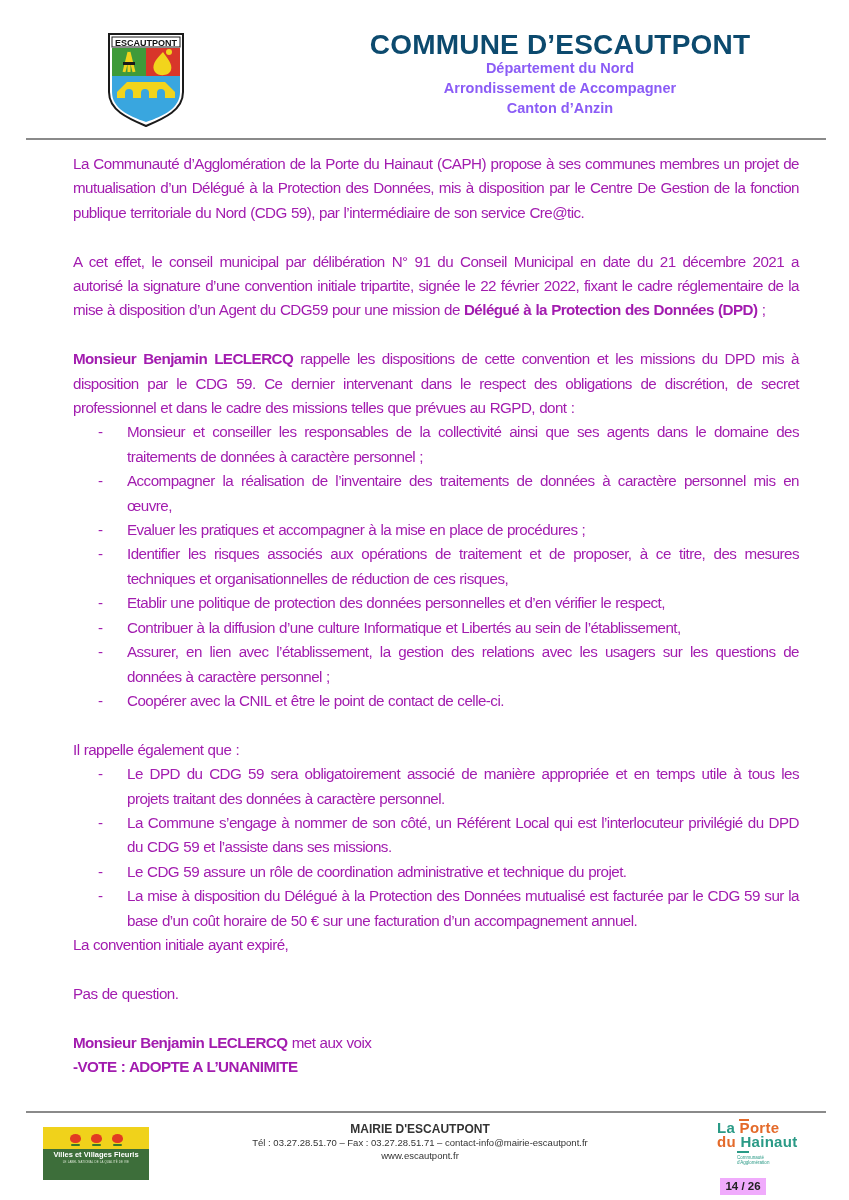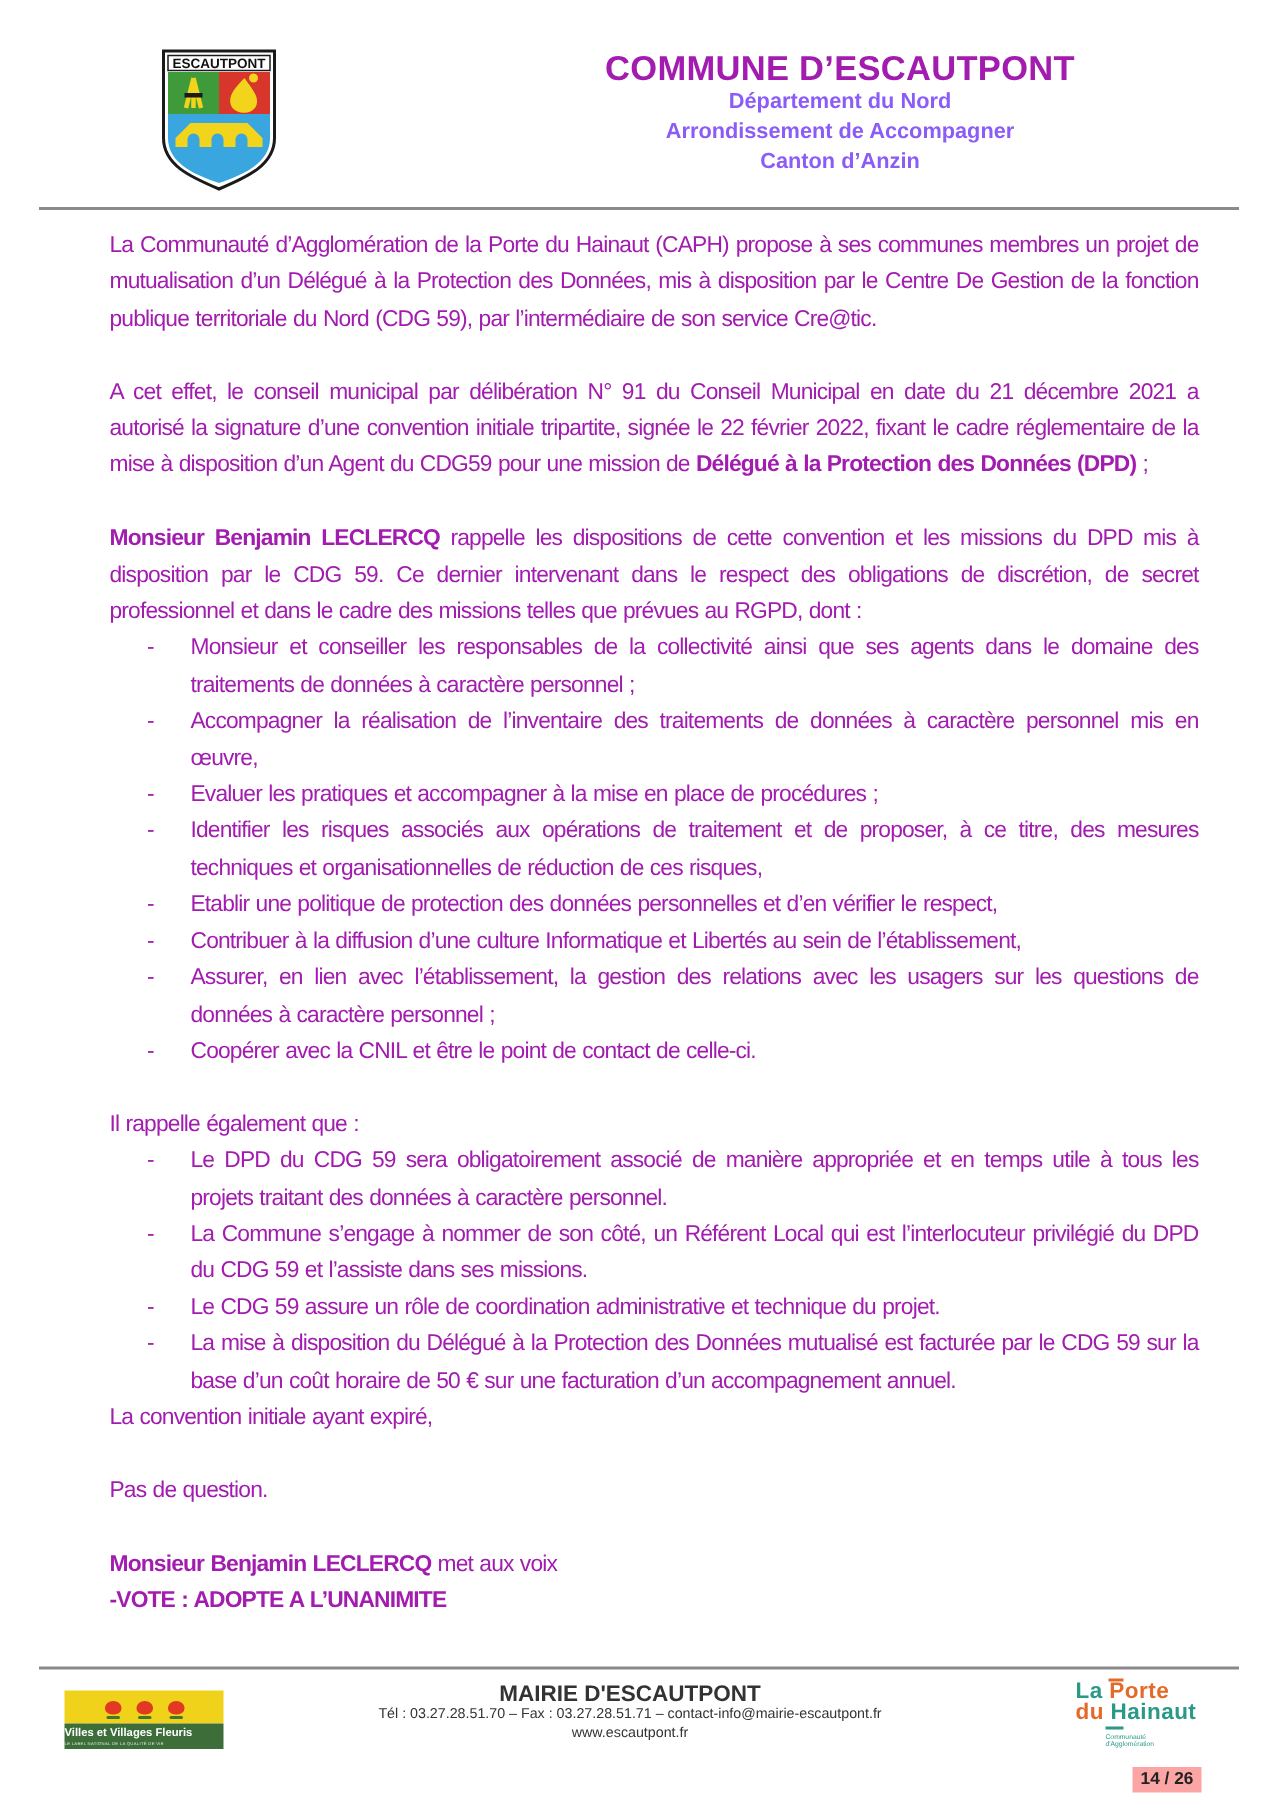--- a/index.html
+++ b/index.html
@@ -6,21 +6,21 @@
   body {
     width: 849px; height: 1200px; position: relative; overflow: hidden;
     font-family: "Liberation Sans Narrow", "Liberation Sans", sans-serif;
     color: #1f1f1f;
   }
   .page { position: absolute; inset: 0; }
 
   
   .crest { position: absolute; left: 107px; top: 32px; width: 78px; height: 96px; }
   .hdr { position: absolute; left: 360px; top: 32px; width: 400px; text-align: center; font-family: "Liberation Sans", sans-serif; }
-  .hdr .title { font-size: 23px; font-weight: bold; color: #a21caf; letter-spacing: 0.2px; line-height: 26px; margin-left: 0px; }
+  .hdr .title { font-size: 28px; font-weight: bold; color: #0c4a6e; letter-spacing: 0.2px; line-height: 26px; margin-left: 0px; }
   .hdr .sub { font-size: 14.5px; font-weight: bold; color: #8b5cf6; line-height: 20px; }
   .rule-top { position: absolute; left: 26px; top: 138px; width: 800px; height: 2px; background: #8a8a8a; }
 
   
   .body {
     position: absolute; left: 73px; top: 152px; width: 726px;
     font-size: 15.2px; line-height: 24.4px; text-align: justify;
     font-family: "Liberation Sans", sans-serif; letter-spacing: -0.55px; word-spacing: 0.5px;
     color: #a21caf;
   }
@@ -30,36 +30,36 @@
   ul.dash { list-style: none; margin: 0; padding: 0 0 0 54px; }
   ul.dash li { position: relative; }
   ul.dash li::before { content: "-"; position: absolute; left: -29px; top: 0; }
 
   
   .rule-bot { position: absolute; left: 26px; top: 1111px; width: 800px; height: 2px; background: #8a8a8a; }
   .vvf { position: absolute; left: 43px; top: 1127px; width: 106px; height: 39px; }
   .vvf .yellow { height: 22px; background: #f0d21b; display: flex; justify-content: center; align-items: center; gap: 10px; }
   .vvf .flower { width: 11px; height: 9px; background: #e23a22; border-radius: 50% 50% 45% 45%; position: relative; }
   .vvf .flower::after { content: ""; position: absolute; left: 1px; bottom: -3px; width: 9px; height: 2px; background: #3a7a2a; border-radius: 2px; }
-  .vvf .green { height: 17px; background: #3d6e3a; color: #fff; font-family: "Liberation Sans", sans-serif; }
+  .vvf .green { height: 31px; background: #3d6e3a; color: #fff; text-align: center; font-family: "Liberation Sans", sans-serif; }
   .vvf .green .t1 { font-size: 7.5px; font-weight: bold; line-height: 11px; display: block; }
   .vvf .green .t2 { font-size: 2.8px; line-height: 4px; display: block; letter-spacing: 0.2px; color: #dfe8d8; }
 
   .mairie { position: absolute; left: 210px; top: 1123px; width: 420px; text-align: center; font-family: "Liberation Sans", sans-serif; color: #333; }
-  .mairie .m1 { font-size: 15px; font-weight: bold; line-height: 13px; text-align: center; }
+  .mairie .m1 { font-size: 12px; font-weight: bold; line-height: 13px; text-align: center; }
   .mairie .m2 { font-size: 9.5px; line-height: 13px; }
 
   .lph { position: absolute; left: 717px; top: 1121px; width: 110px; font-family: "Liberation Sans", sans-serif; }
   .lph .l1, .lph .l2 { font-size: 15px; font-weight: bold; line-height: 14px; letter-spacing: 0.3px; }
   .lph .orange { color: #e46a2a; }
   .lph .teal { color: #2a9a86; }
   .lph .bar { width: 12px; height: 2px; background: #2a9a86; margin: 2px 0 2px 20px; }
   .lph .topbar { position: absolute; left: 22px; top: -2px; width: 10px; height: 2px; background: #e46a2a; }
   .lph .sm { font-size: 4.5px; color: #2a9a86; line-height: 5px; margin-left: 20px; }
-  .pageno { position: absolute; left: 720px; top: 1178px; width: 46px; height: 17px; background: #fca5a5; color: #222; font-family: "Liberation Sans", sans-serif; font-size: 11.5px; font-weight: bold; text-align: center; line-height: 17px; margin-left: 35px; }
+  .pageno { position: absolute; left: 720px; top: 1178px; width: 46px; height: 17px; background: #f0abfc; color: #222; font-family: "Liberation Sans", sans-serif; font-size: 11.5px; font-weight: bold; text-align: center; line-height: 17px; }
 </style>
 </head>
 <body>
 
 <div class="page">
 
   <div class="crest">
     <svg width="78" height="96" viewBox="0 0 78 96">
       <path d="M2 2 H76 V60 C76 78 58 86 39 94 C20 86 2 78 2 60 Z" fill="#fff" stroke="#1a1a1a" stroke-width="2"></path>
       <rect x="5" y="5" width="68" height="10" fill="#fff" stroke="#1a1a1a" stroke-width="1"></rect>

